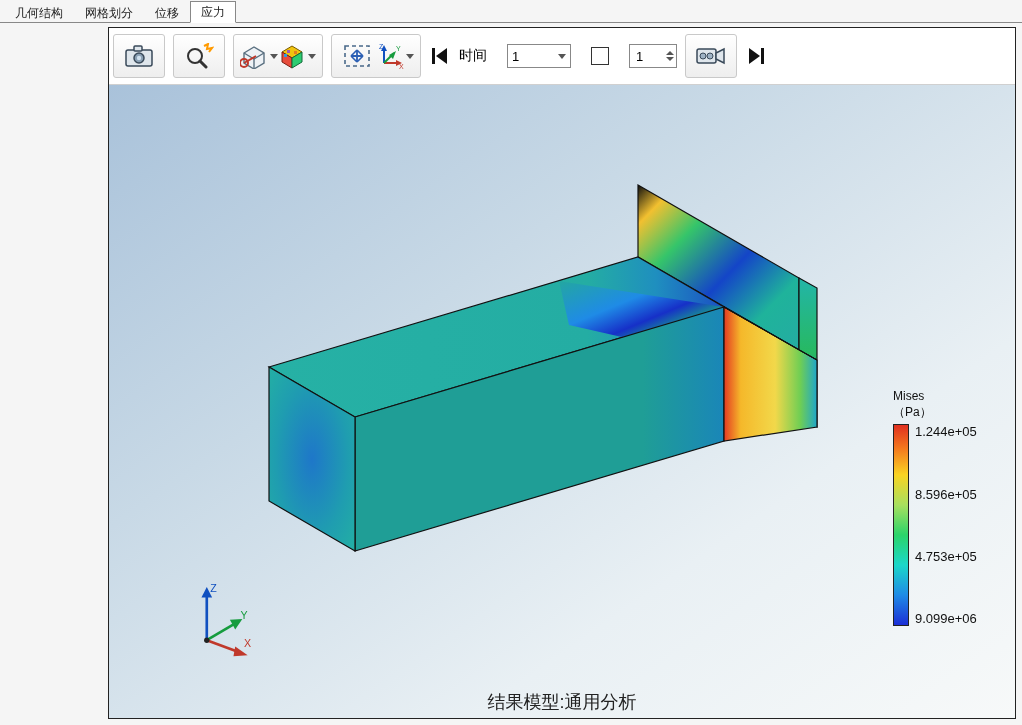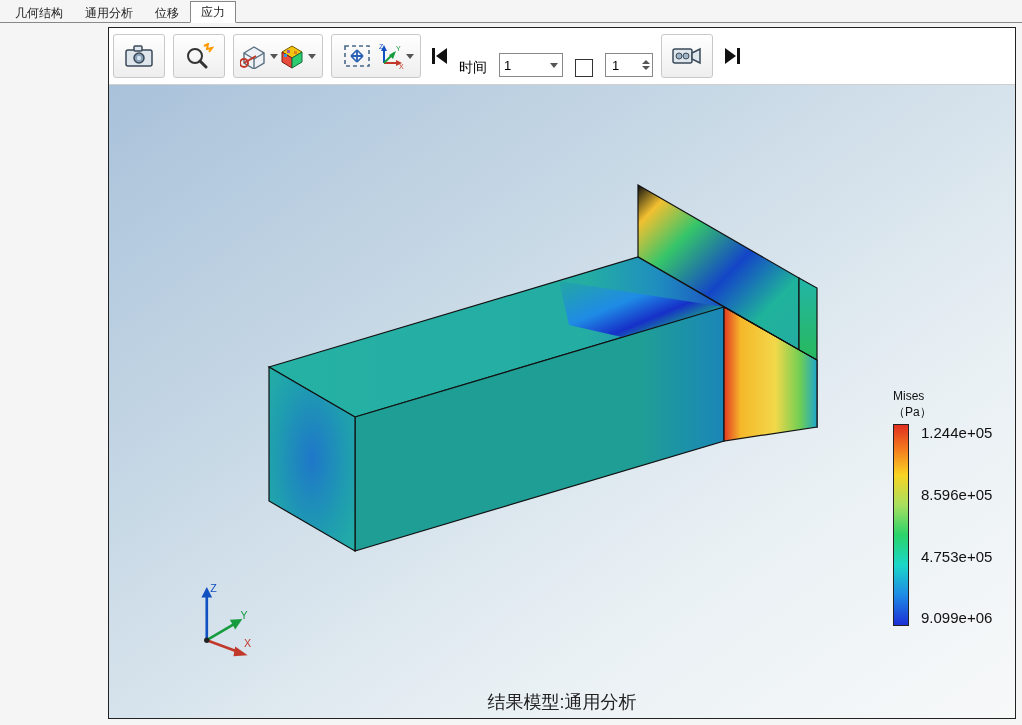--- a/index.html
+++ b/index.html
@@ -90,22 +90,22 @@
   }
   .dd-caret {
     width: 0; height: 0;
     border-left: 4px solid transparent;
     border-right: 4px solid transparent;
     border-top: 5px solid #555;
     margin-left: 2px;
   }
   .time-block {
     display: inline-flex;
-    align-items: flex-end;
-    gap: 12px;
+    align-items: center;
+    gap: 20px;
     height: 42px;
     font-size: 14px;
   }
   .sel {
     border: 1px solid #888;
     background: #fff;
     height: 22px;
     width: 54px;
     display: inline-flex;
     align-items: center;
@@ -170,22 +170,22 @@
       #1bd7c9 70%,
       #1f8be6 85%,
       #1c2fd6 100%);
     border: 1px solid #222;
   }
   .legend-ticks {
     display:flex;
     flex-direction: column;
     justify-content: space-between;
     height: 202px;
-    margin-left: 12px;
-    font-size: 15px;
+    margin-left: 6px;
+    font-size: 13px;
   }
   
   .triad {
     position: absolute;
     left: 80px;
     bottom: 60px;
     width: 80px; height: 80px;
   }
   
   .model { position:absolute; left:50px; top:40px; }
@@ -197,21 +197,21 @@
     display:inline-block;
   }
 </style>
 </head>
 <body>
 
 <div class="app">
 
   <div class="tabstrip">
     <div class="tab">几何结构</div>
-    <div class="tab">通用分析</div>
+    <div class="tab">网格划分</div>
     <div class="tab">位移</div>
     <div class="tab active">应力</div>
   </div>
 
   <div class="work-outer">
     <div class="left-gutter"></div>
 
     <div class="work-panel">
 
       <div class="toolbar-row">

